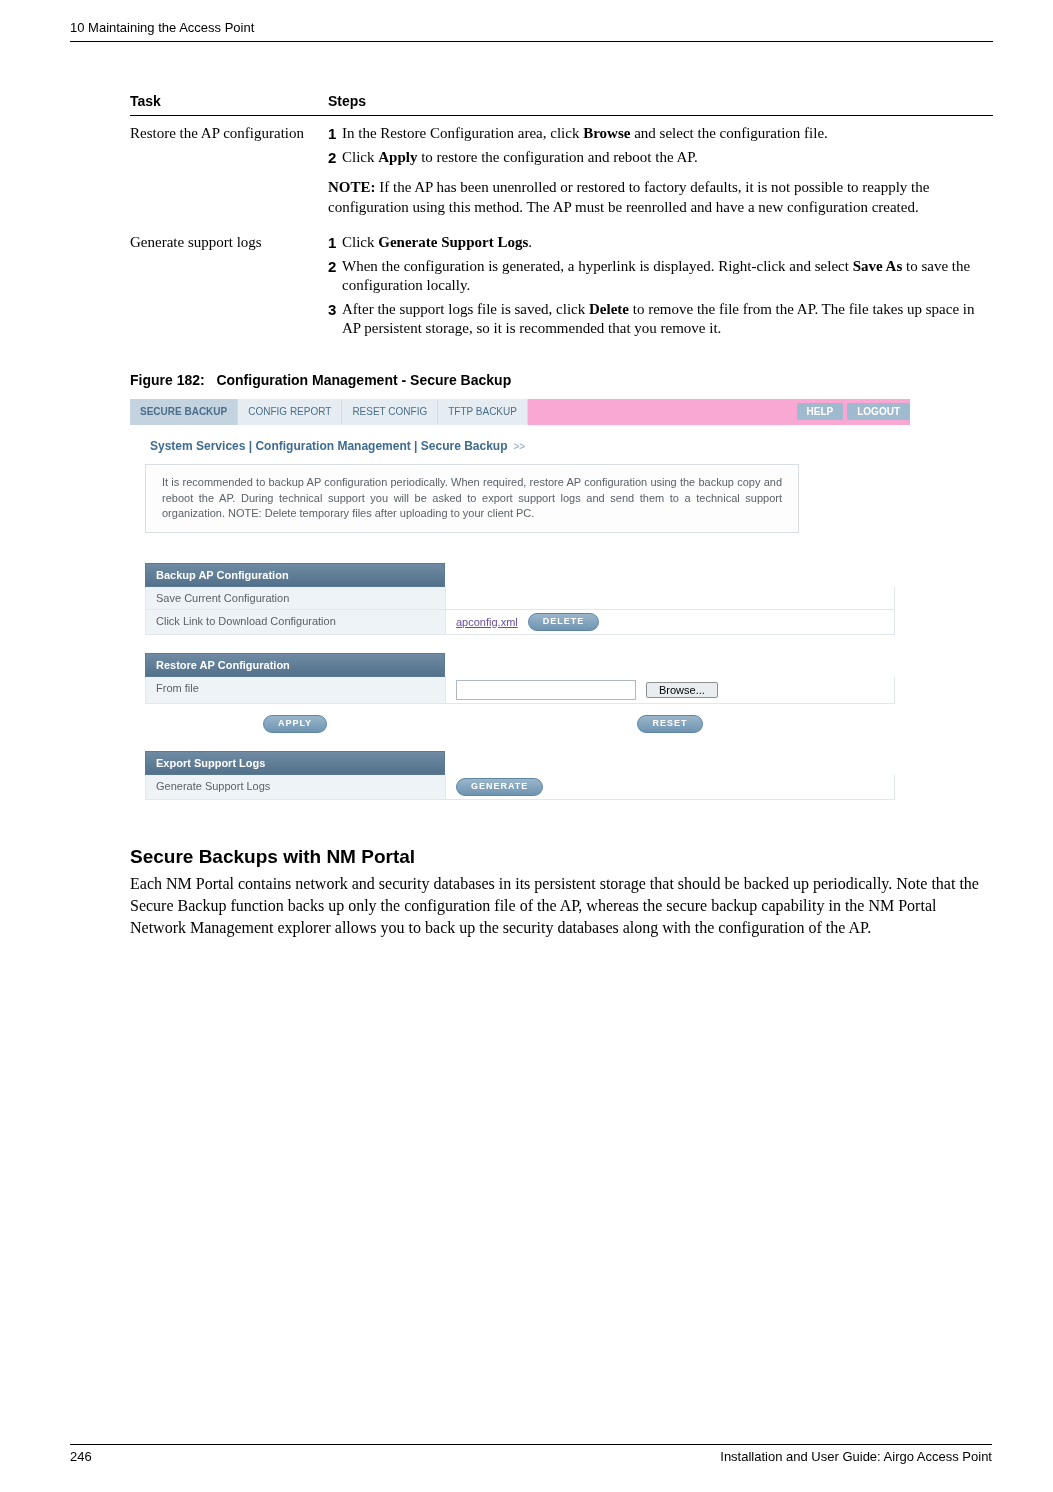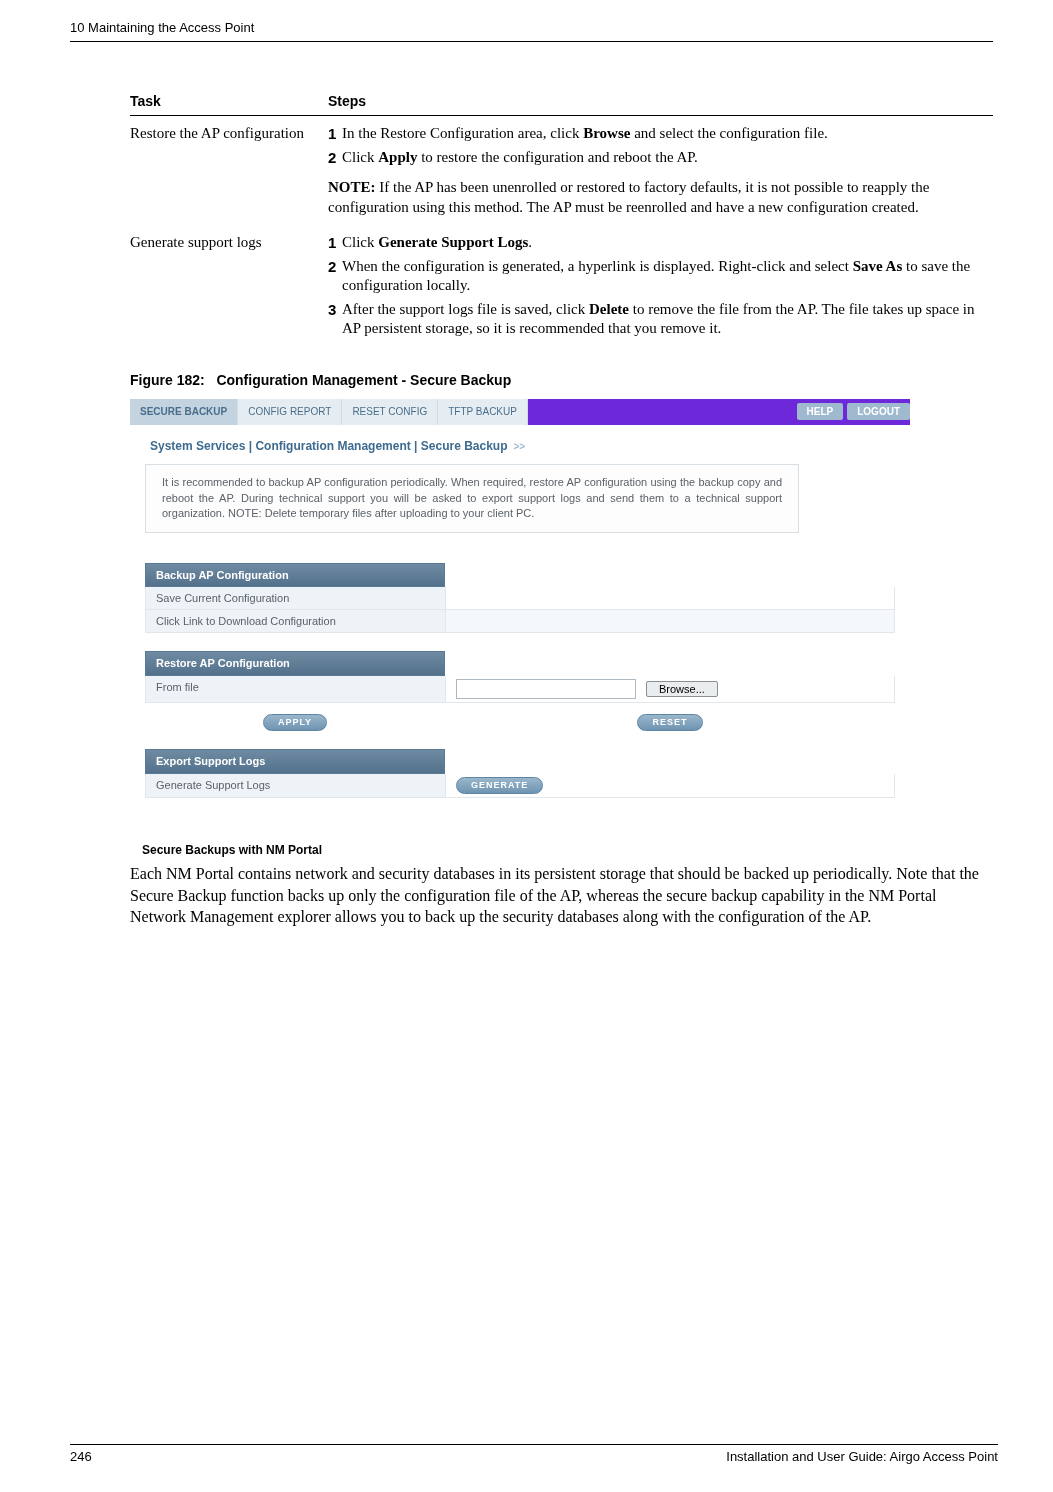--- a/index.html
+++ b/index.html
@@ -61,21 +61,21 @@
   
   .shot {
     width: 780px;
     border: 0;
     background: #f7f9fa;
     margin-bottom: 25px;
   }
   .shot .tabbar {
     display:flex;
     align-items:center;
-    background: #6d28d9;
+    background: #f9a8d4;
     height: 26px;
     font-family: Verdana, Arial, sans-serif;
     font-size: 10px;
     color: #4a6e8a;
   }
   .shot .tab {
     padding: 0 10px;
     height:100%;
     display:flex;
     align-items:center;
@@ -189,34 +189,34 @@
   .shot .btn-row {
     display:flex;
     padding:8px 0 18px 0;
   }
   .shot .btn-row .left { width:300px; text-align:center;}
   .shot .btn-row .right { flex:1; text-align:center;}
   .shot .gap { height:18px; }
 
   .subhead {
     font-family: Arial, Helvetica, sans-serif;
-    font-size:12px;
-    font-weight:bold;
-    margin: 4px 12px;
+    font-size:19px;
+    font-weight:bold;
+    margin: 4px 0;
   }
   .bodytext {
     font-family: "Times New Roman", Times, serif;
     font-size:16px;
     line-height:1.35;
   }
   .footer {
     position:absolute;
     bottom:26px;
     left:70px;
-    right:55px;
+    right:61px;
     border-top:1px solid #000;
     display:flex;
     justify-content:space-between;
     font-family: Arial, Helvetica, sans-serif;
     font-size:13px;
     padding-top:4px;
   }
 </style>
 </head>
 <body>
@@ -288,20 +288,24 @@
       <div class="panel">
         <div class="infobox">It is recommended to backup AP configuration periodically. When required, restore AP configuration using the backup copy and reboot the AP. During technical support you will be asked to export support logs and send them to a technical support organization. NOTE: Delete temporary files after uploading to your client PC.</div>
 
         <div class="section-head">Backup AP Configuration</div>
         <div class="form-row">
           <div class="lbl">Save Current Configuration</div>
           <div class="val"></div>
         </div>
         <div class="form-row">
           <div class="lbl">Click Link to Download Configuration</div>
+          <div class="val">
+            <a href="#" class="link">apconfig.xml</a>
+            <span class="btn-pill">DELETE</span>
+          </div>
         </div>
 
         <div class="gap"></div>
 
         <div class="section-head">Restore AP Configuration</div>
         <div class="form-row">
           <div class="lbl">From file</div>
           <div class="val">
             <input class="txt" type="text" value="" style="">
             <button class="browse">Browse...</button>

